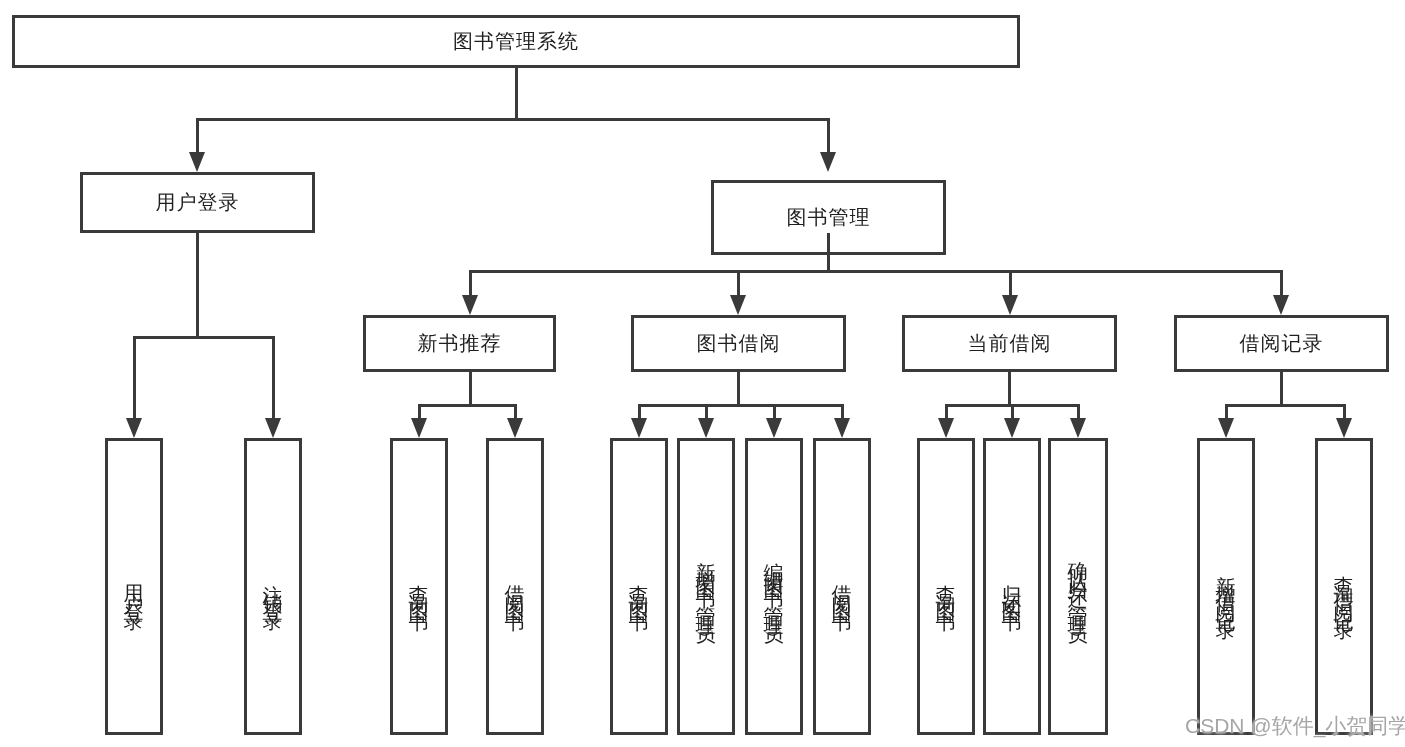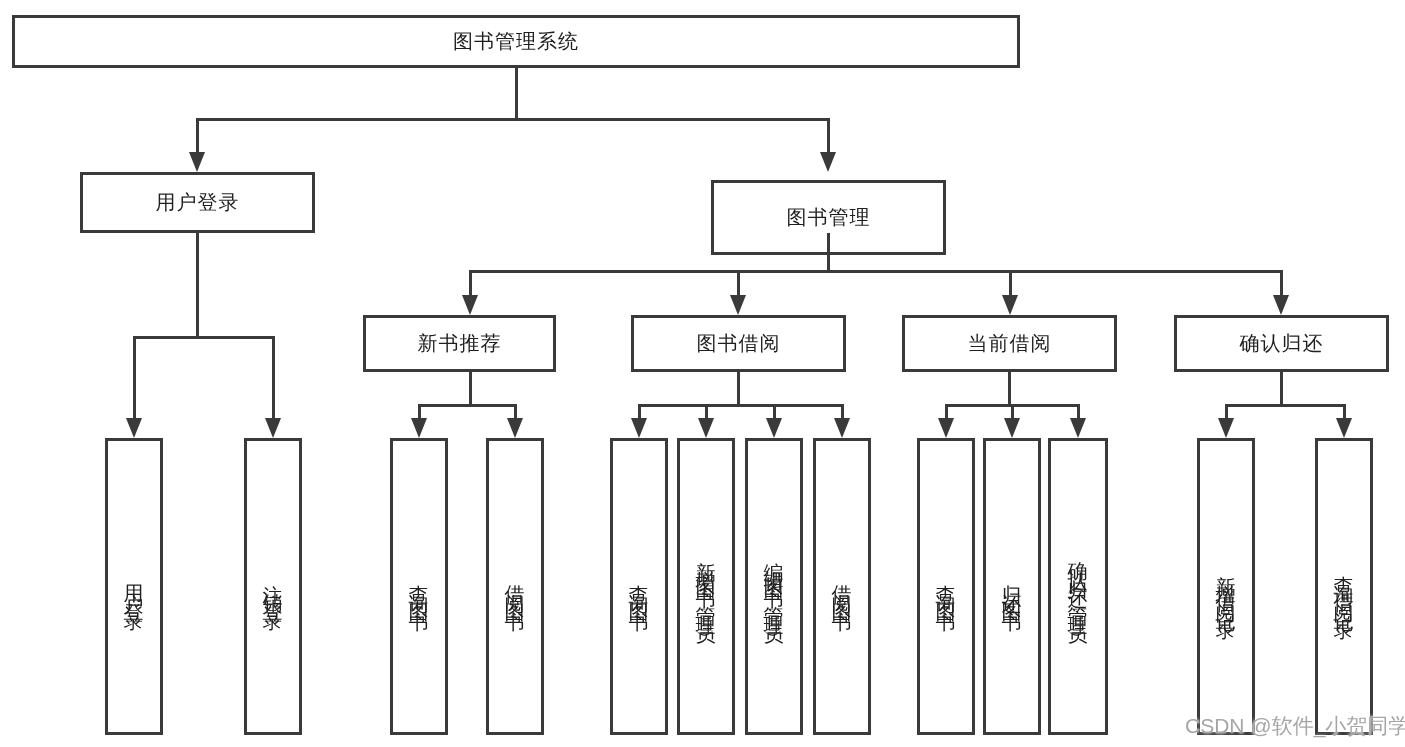--- a/index.html
+++ b/index.html
@@ -89,21 +89,21 @@
   <div class="vl" style="left:737px; top:270px; height:27px;"></div>
   <div class="arr" style="left:730px; top:295px;"></div>
   <div class="vl" style="left:1009px; top:270px; height:27px;"></div>
   <div class="arr" style="left:1002px; top:295px;"></div>
   <div class="vl" style="left:1280px; top:270px; height:27px;"></div>
   <div class="arr" style="left:1273px; top:295px;"></div>
 
   <div class="box h-label" style="left:363px; top:315px; width:193px; height:57px;">新书推荐</div>
   <div class="box h-label" style="left:631px; top:315px; width:215px; height:57px;">图书借阅</div>
   <div class="box h-label" style="left:902px; top:315px; width:215px; height:57px;">当前借阅</div>
-  <div class="box h-label" style="left:1174px; top:315px; width:215px; height:57px;">确认归还</div>
+  <div class="box h-label" style="left:1174px; top:315px; width:215px; height:57px;">借阅记录</div>
 
   <div class="vl" style="left:469px; top:372px; height:35px;"></div>
   <div class="hl" style="left:418px; top:404px; width:99px;"></div>
   <div class="vl" style="left:418px; top:404px; height:16px;"></div>
   <div class="arr" style="left:411px; top:418px;"></div>
   <div class="vl" style="left:514px; top:404px; height:16px;"></div>
   <div class="arr" style="left:507px; top:418px;"></div>
 
   <div class="vl" style="left:737px; top:372px; height:35px;"></div>
   <div class="hl" style="left:638px; top:404px; width:206px;"></div>

